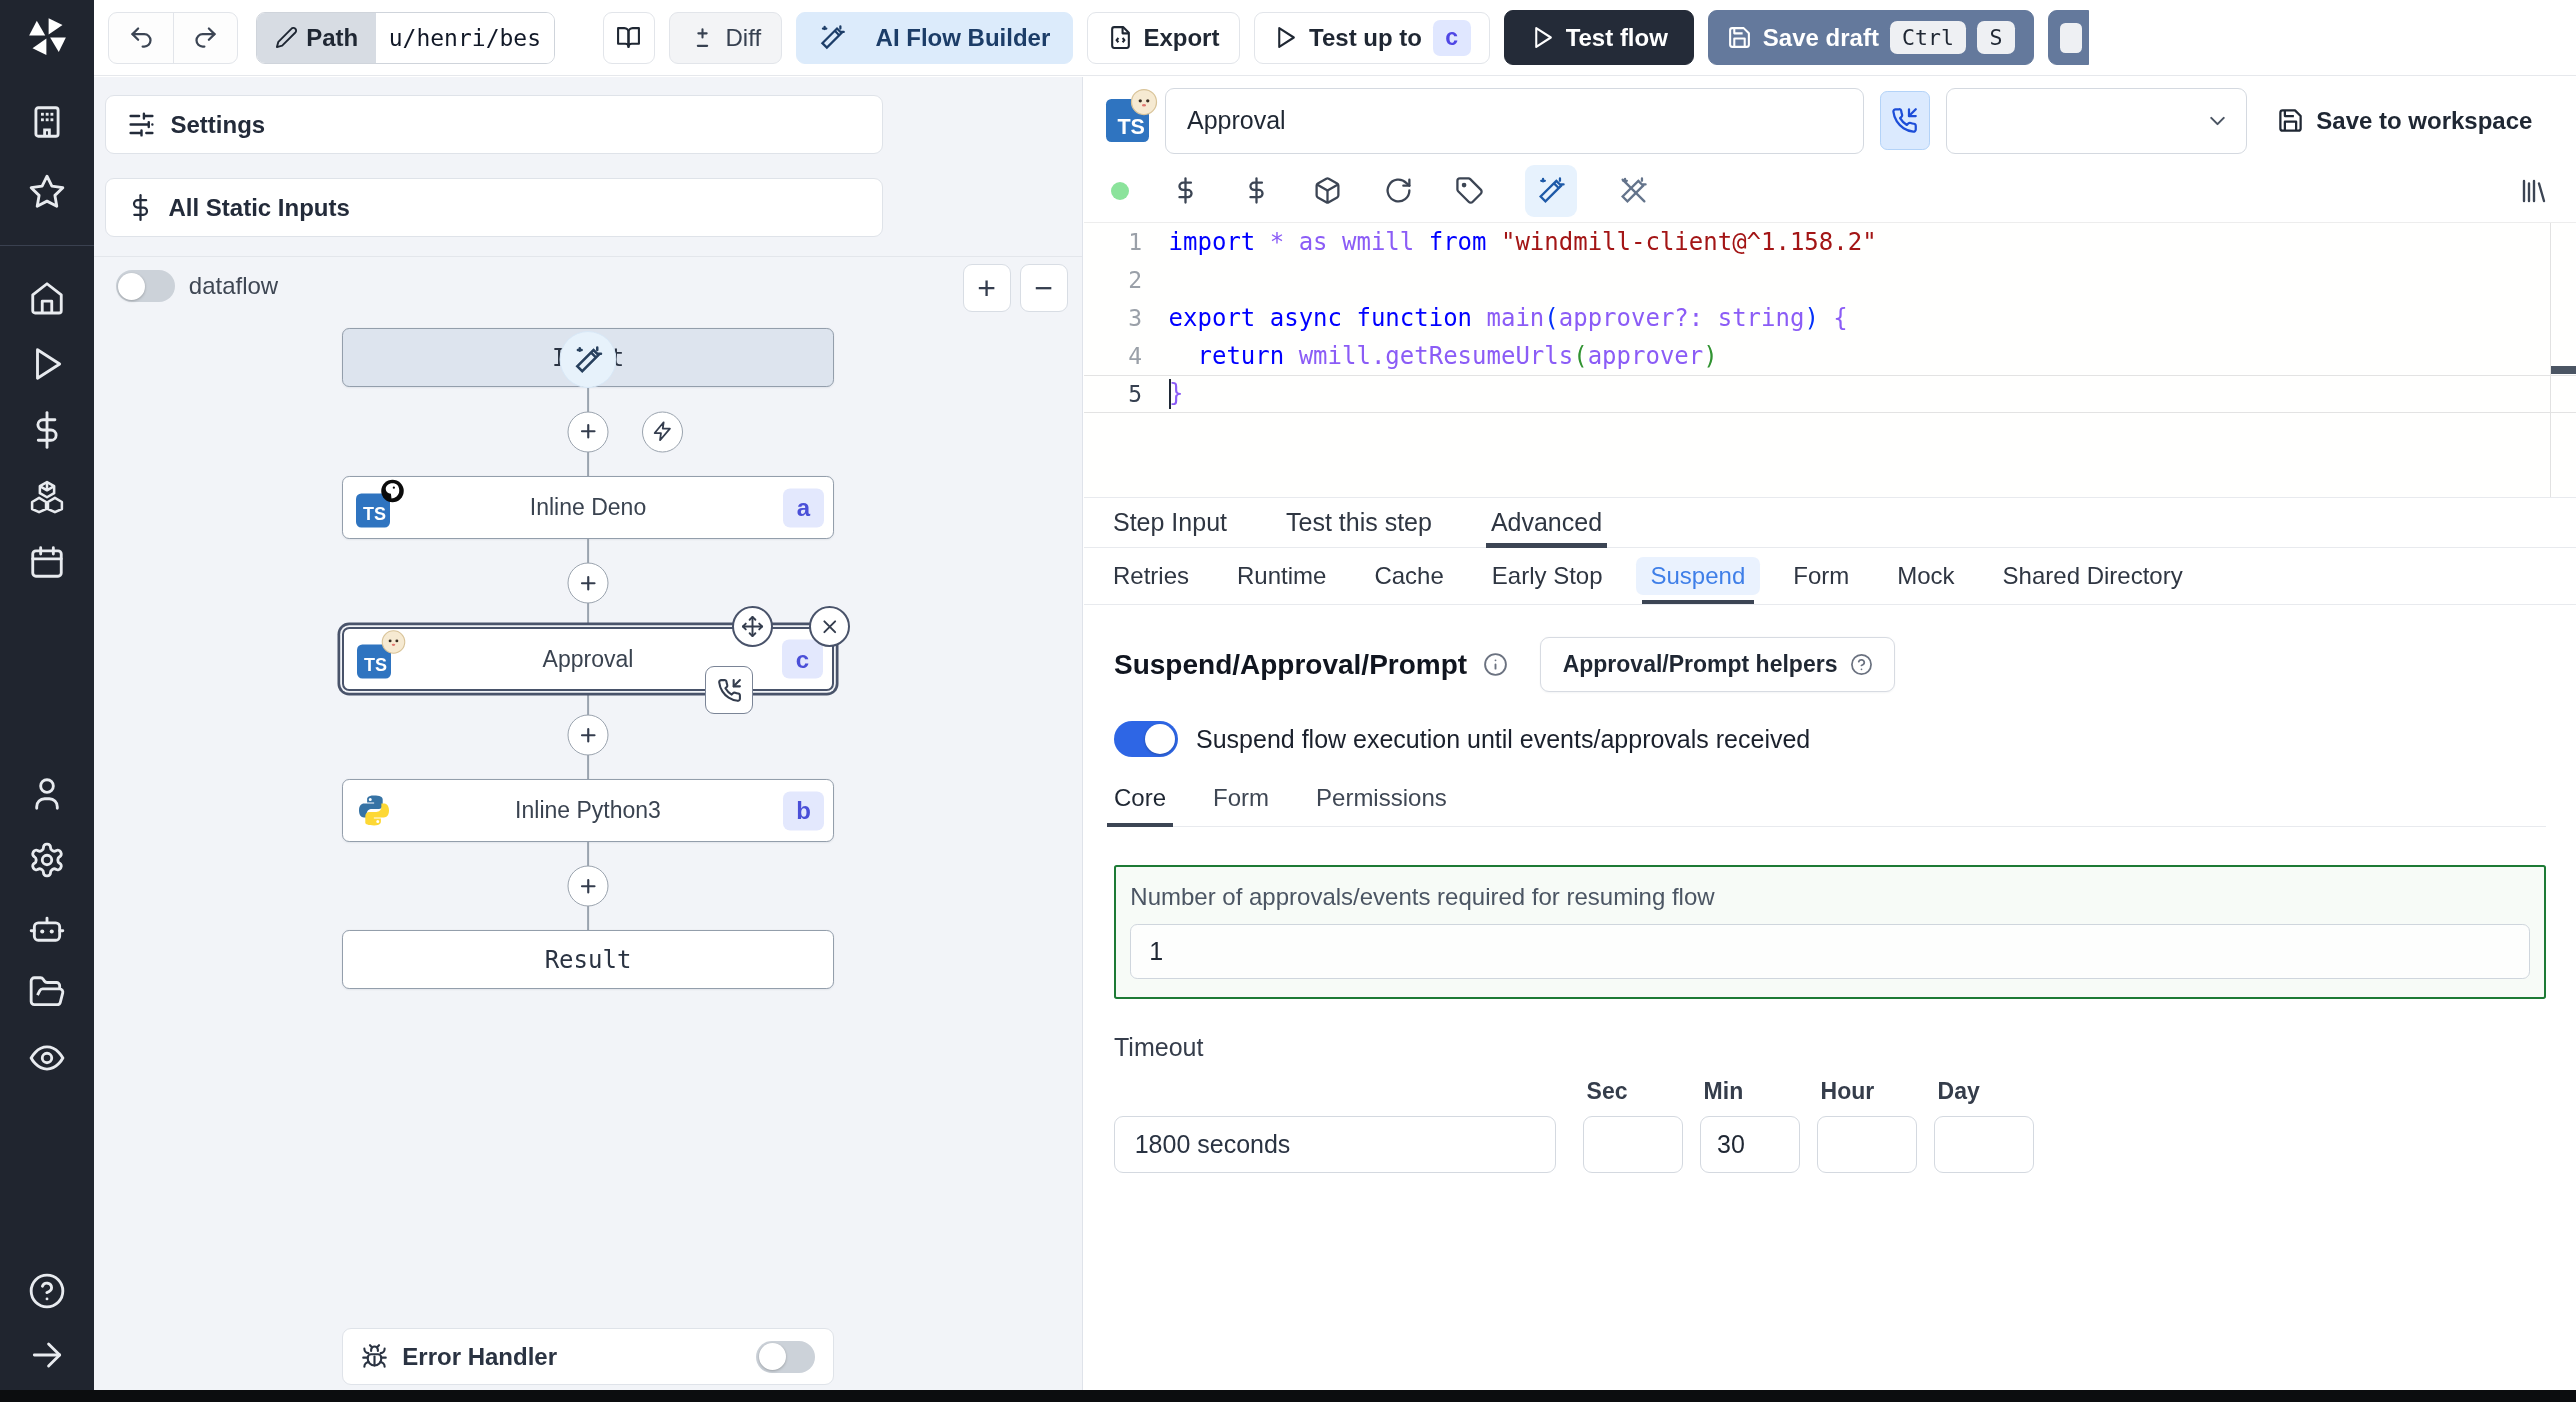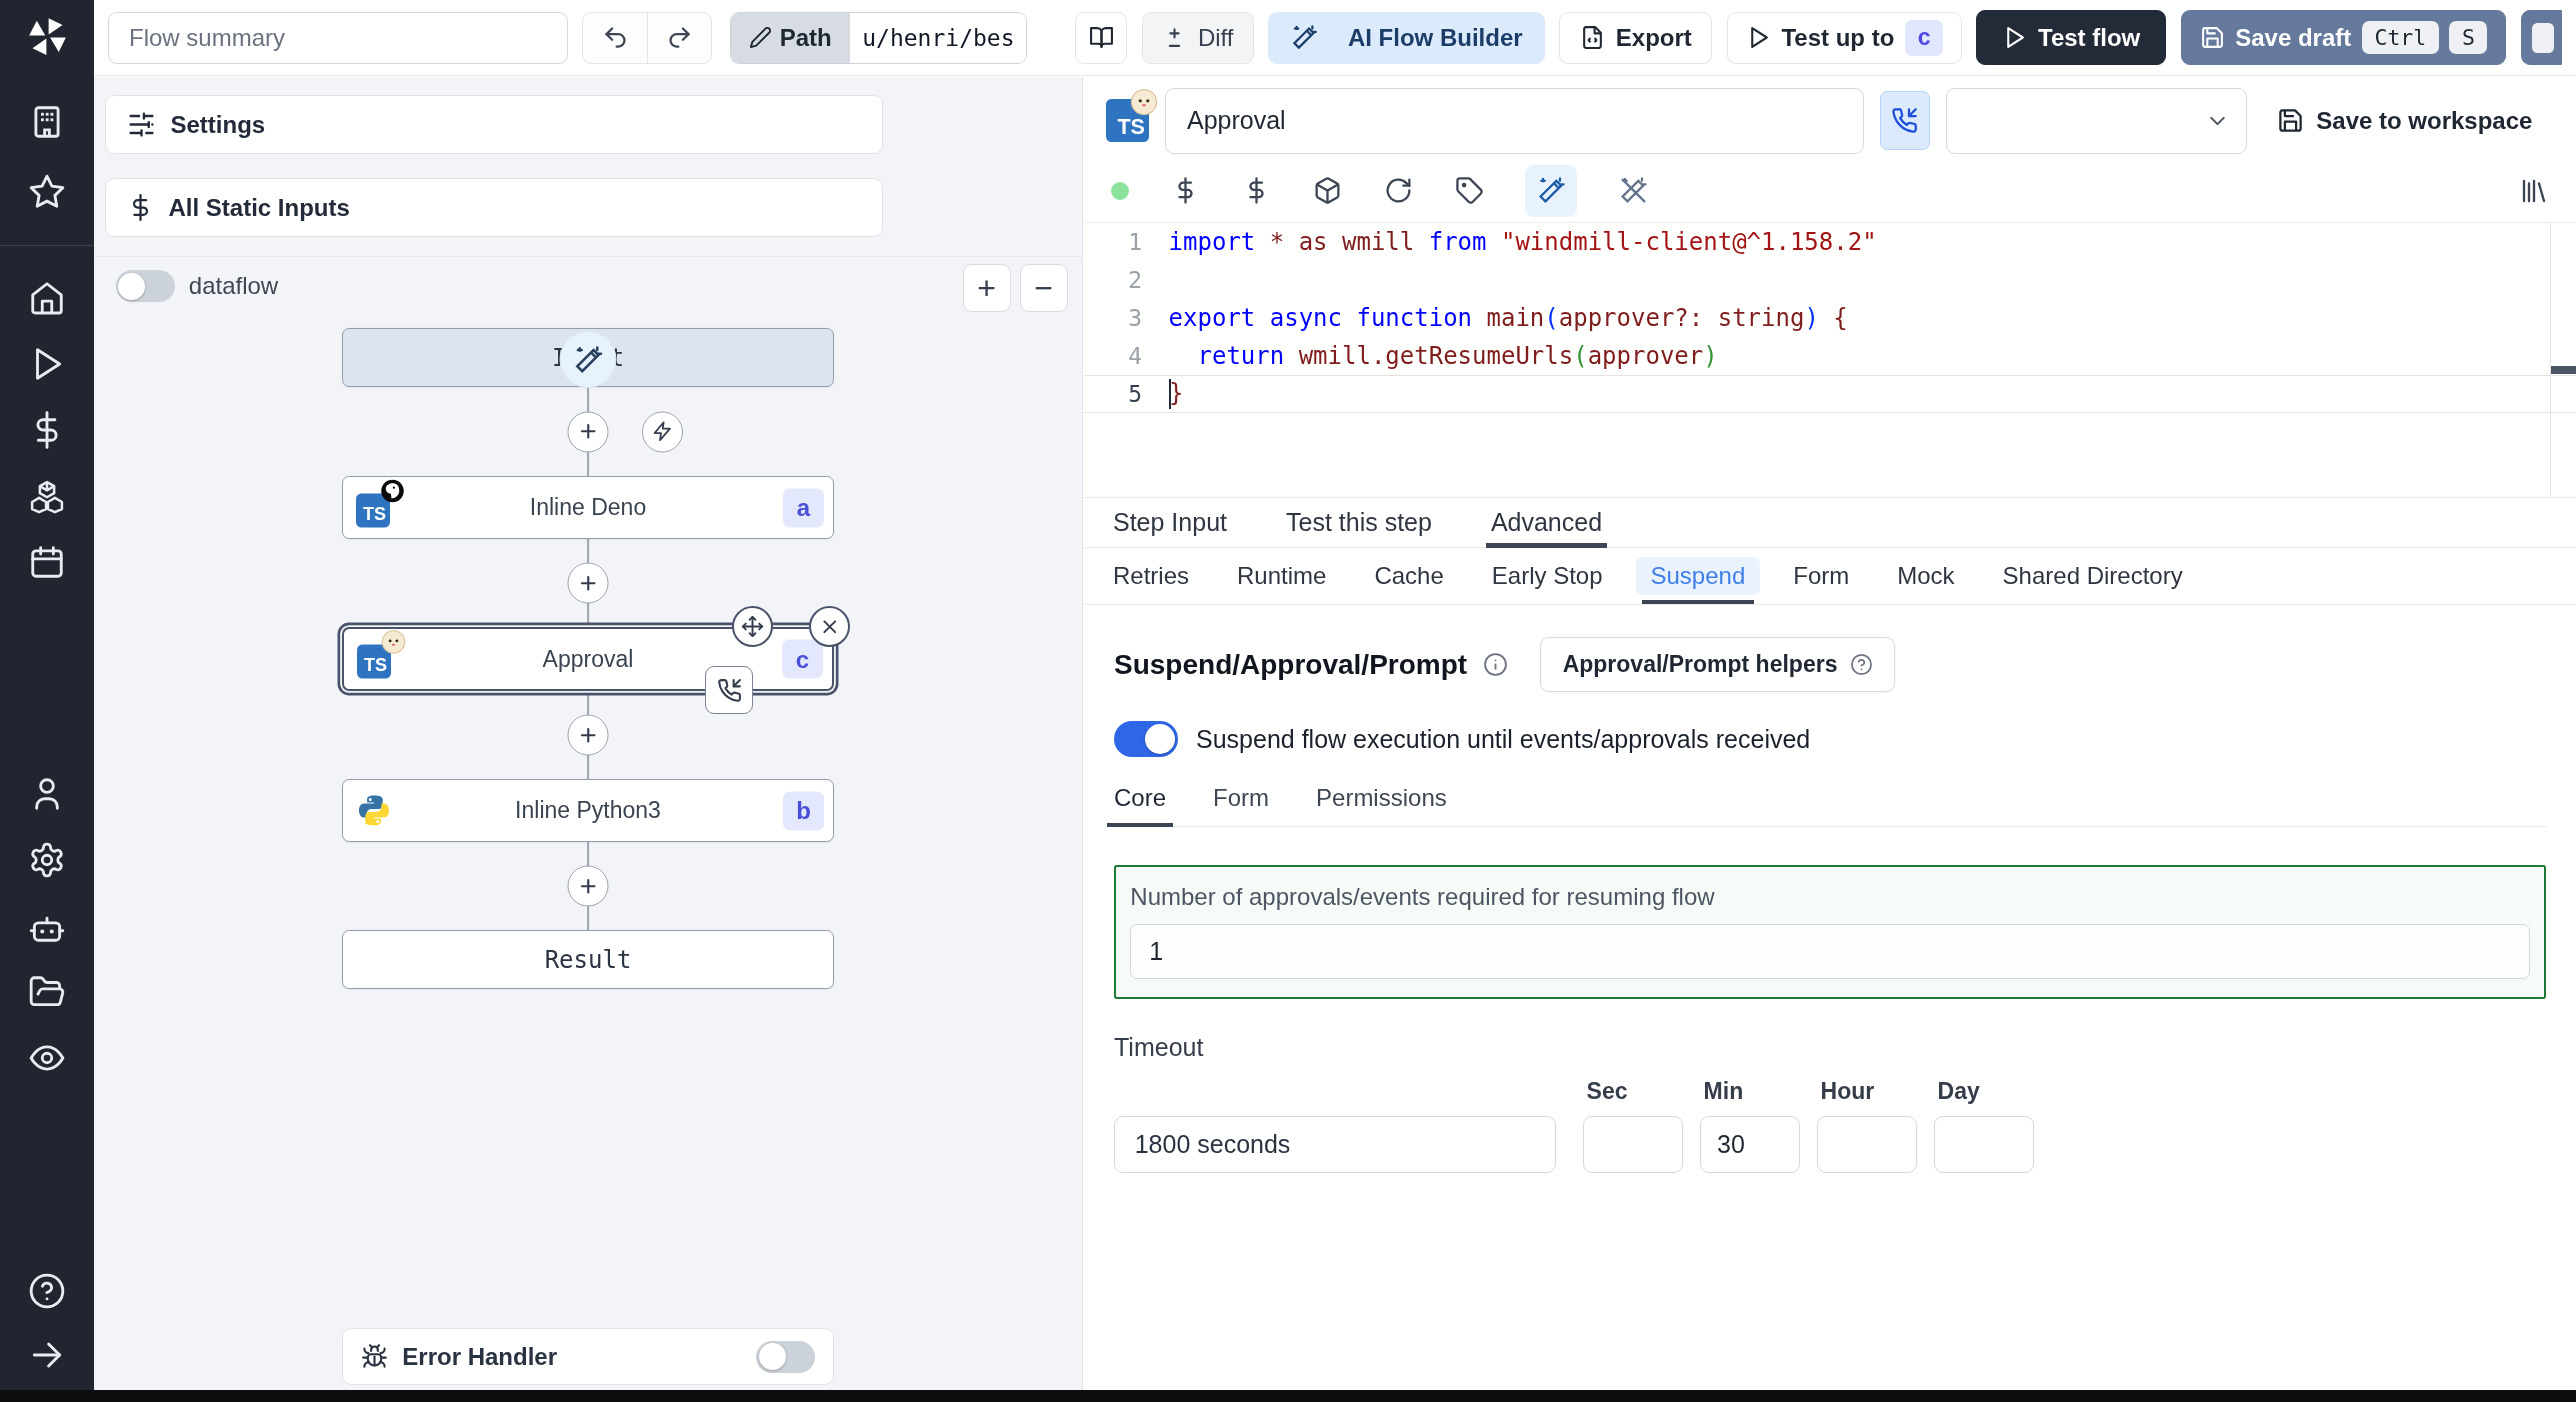--- a/index.html
+++ b/index.html
@@ -97,21 +97,21 @@
   .green-dot { width:18px; height:18px; border-radius:50%; background:#8be39b; flex:0 0 auto; }
   .lib-ic { margin-left:auto; }
 
   .editor { position:relative; height:275px; border-top:0.9px solid #ededed; font-family:"DejaVu Sans Mono", monospace; font-size:24px; background:#fffffe; }
   .code-line { display:flex; align-items:center; height:38px; position:relative; }
   .code-line .ln { width:57px; text-align:right; padding-right:23px; color:#9aa0a8; flex:0 0 81px; font-size:23px; }
   .code-line .code { white-space:pre; padding-left:3.6px; color:#1b1b1b; }
   .code-line.active { border-top:1.3px solid #e3e3e3; border-bottom:1.3px solid #e3e3e3; }
   .code-line.active .ln { color:#374151; }
   .cursor { display:inline-block; width:2.2px; height:30px; background:#1f2937; vertical-align:middle; margin-right:-1.8px; }
-  .tok-kw { color:#0000ff; } .tok-str { color:#a31515; } .tok-pl { color:#7f1d1d; }
+  .tok-kw { color:#0000ff; } .tok-str { color:#a31515; } .tok-pl { color:#8b5cf6; }
   .tok-brkb { color:#0431fa; } .tok-brkg { color:#319331; }
   .ed-vline { position:absolute; right:25px; top:0; bottom:0; width:0.9px; background:#e2e2e2; }
   .ed-mark { position:absolute; right:0; top:143px; width:25px; height:8px; background:#4b5563; }
 
   .tabs { display:flex; gap:59px; padding-left:29px; height:51px; border-top:0.9px solid #e8eaee; border-bottom:0.9px solid #e8eaee; }
   .tab { font-size:25px; color:#2f3642; line-height:49px; position:relative; cursor:pointer; white-space:nowrap; }
   .tab.active::after { content:""; position:absolute; left:-5.4px; right:-5.4px; bottom:-0.9px; height:4.5px; background:#3c4554; }
   .subtabs { display:flex; align-items:stretch; gap:48px; padding-left:29px; height:57px; border-bottom:0.9px solid #e8eaee; }
   .subtab { font-size:24px; color:#2f3642; display:flex; align-items:center; position:relative; cursor:pointer; white-space:nowrap; }
   .subtab.active { color:#3f7fe8; }
@@ -262,21 +262,20 @@
       <span class="sicon">
           <svg viewBox="0 0 24 24" fill="none" stroke="currentColor" stroke-width="1.8" stroke-linecap="round" stroke-linejoin="round">
             <path d="M4 12h16"></path>
             <path d="m13 5 7 7-7 7"></path>
           </svg>
         </span>
     </div>
   </aside>
 
   <header class="topbar">
-    <input class="tb-input" placeholder="Flow summary" style="">
     <div class="undoredo">
       <span class="ur">
           <svg width="27" height="27" viewBox="0 0 24 24" fill="none" stroke="currentColor" stroke-width="2" stroke-linecap="round" stroke-linejoin="round">
             <path d="M9 14 4 9l5-5"></path>
             <path d="M4 9h10.5a5.5 5.5 0 0 1 0 11H13"></path>
           </svg>
         </span>
       <span class="ur">
           <svg width="27" height="27" viewBox="0 0 24 24" fill="none" stroke="currentColor" stroke-width="2" stroke-linecap="round" stroke-linejoin="round">
             <path d="m15 14 5-5-5-5"></path>

